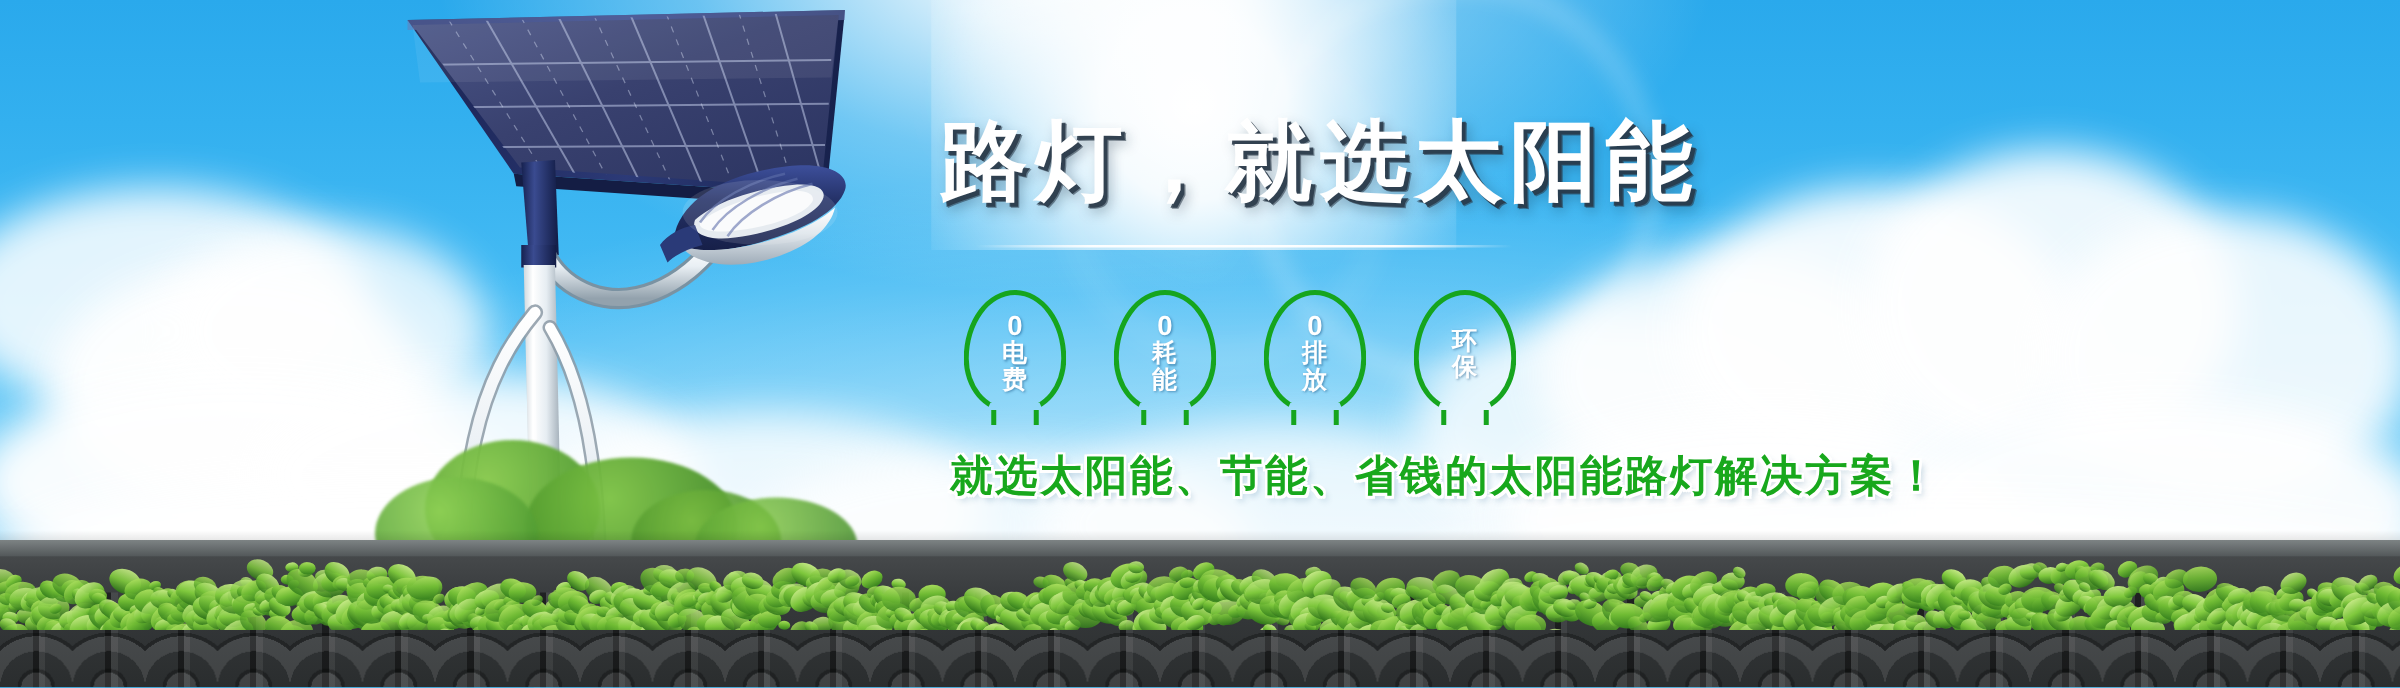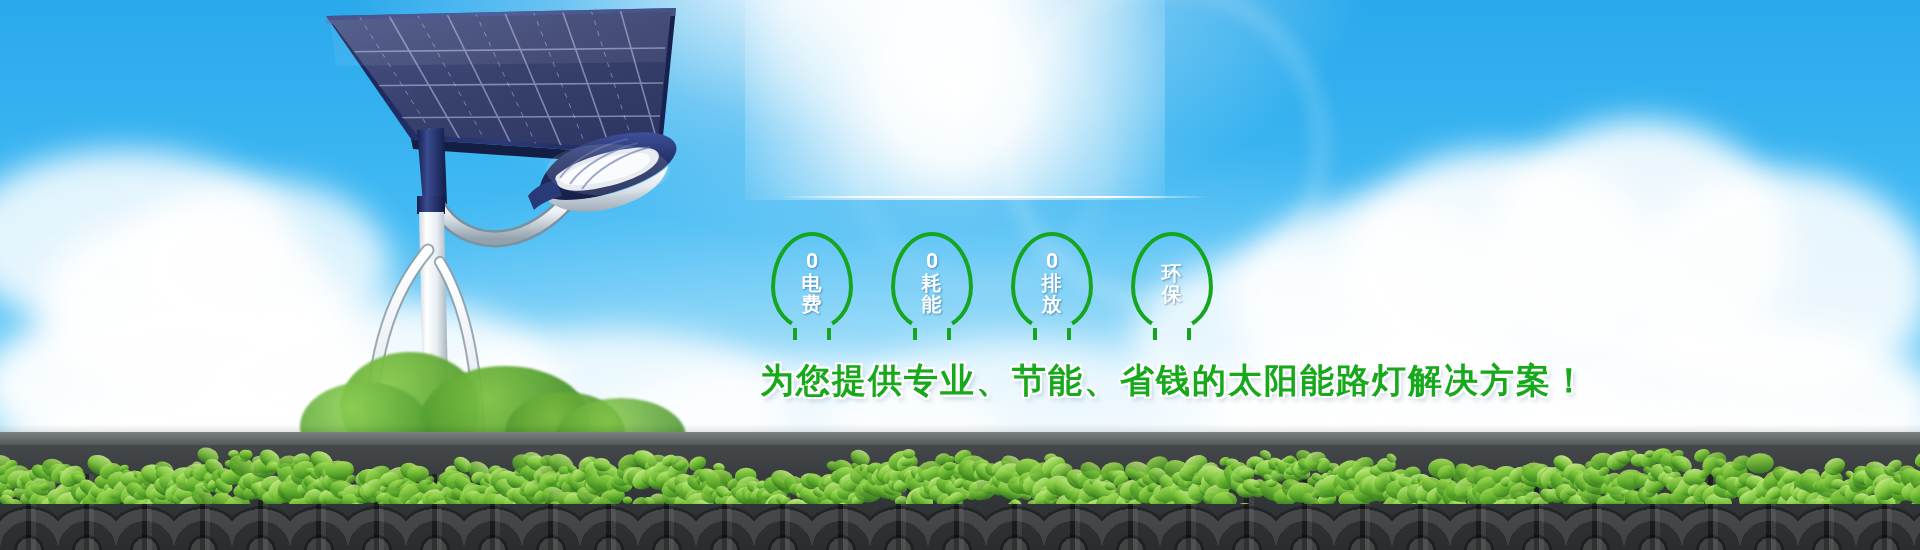--- a/index.html
+++ b/index.html
@@ -1534,20 +1534,21 @@
         <ellipse cx="1914.4" cy="97.0" rx="13.1" ry="9.7" fill="url(#ivyG2)" transform="rotate(-21 1914.4 97.0)" opacity="0.87"></ellipse>
         <ellipse cx="1921.7" cy="87.8" rx="12.4" ry="9.2" fill="url(#ivyG)" transform="rotate(30 1921.7 87.8)" opacity="0.89"></ellipse>
         <ellipse cx="1922.2" cy="100.1" rx="12.5" ry="9.2" fill="url(#ivyG)" transform="rotate(-27 1922.2 100.1)" opacity="0.83"></ellipse>
         <ellipse cx="1929.4" cy="81.9" rx="10.6" ry="7.8" fill="url(#ivyG)" transform="rotate(-14 1929.4 81.9)" opacity="0.96"></ellipse>
         <ellipse cx="1924.8" cy="65.4" rx="10.4" ry="7.7" fill="url(#ivyG)" transform="rotate(-27 1924.8 65.4)" opacity="0.95"></ellipse>
       </g>
   </svg>
 
   <div class="copy">
 
+    <div class="headline">路灯，就选太阳能</div>
 
     <div class="divider"></div>
 
     <div class="badges">
 
       <div class="badge">
         <div class="bulb"></div>
         <div class="bulb-base"></div>
         <div class="badge-txt">
           <div class="badge-zero">0</div>
@@ -1588,16 +1589,16 @@
         <div class="badge-txt" style="margin-top:4px;">
           <div class="badge-word">
             <span>环</span>
             <span>保</span>
           </div>
         </div>
       </div>
 
     </div>
 
-    <div class="tagline">为您提供专业、节能、省钱的太阳能路灯解决方案！</div>
+    <div class="tagline">就选太阳能、节能、省钱的太阳能路灯解决方案！</div>
   </div>
 
 </div>
 
 </body></html>

